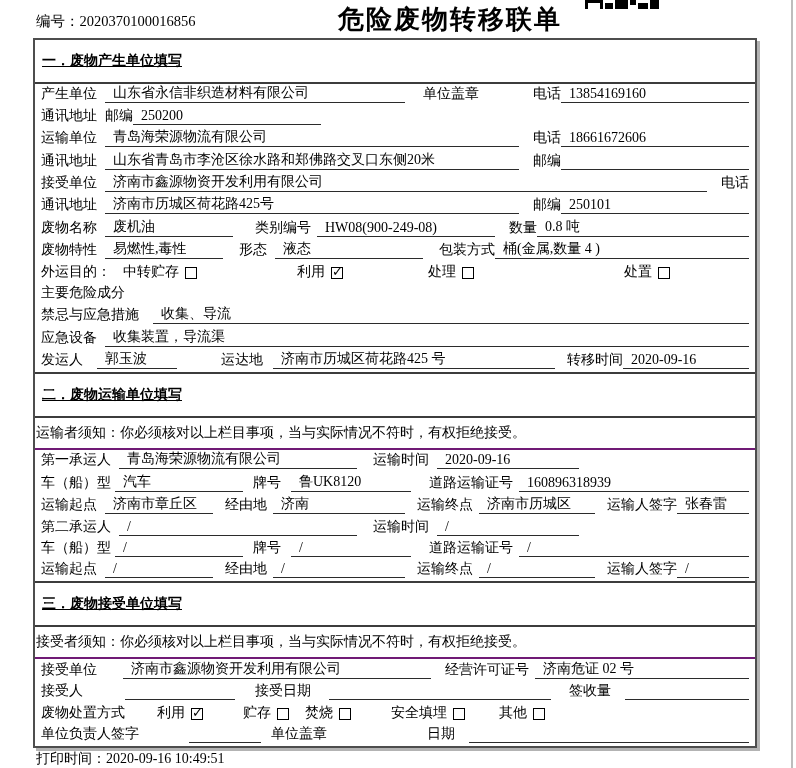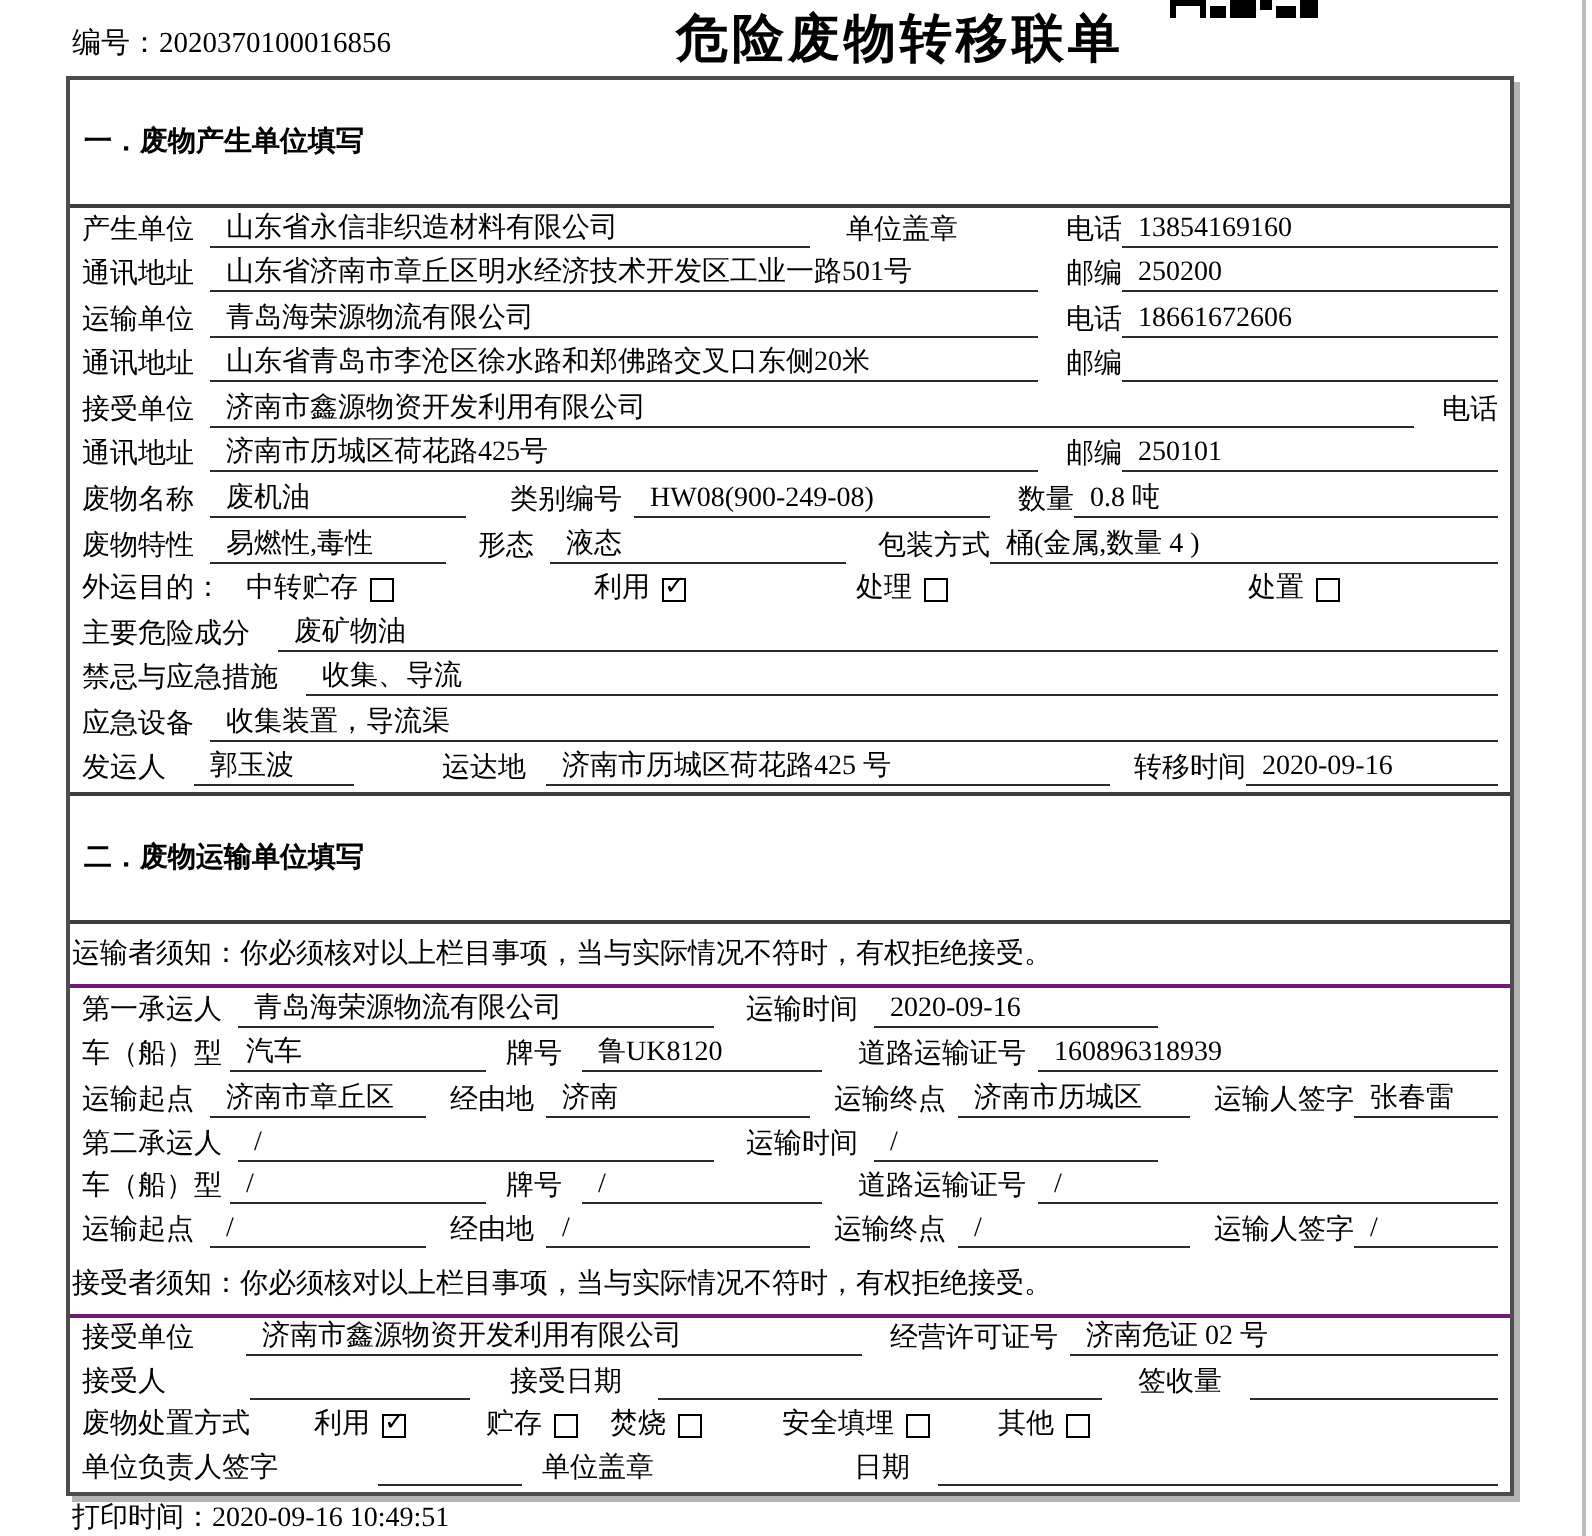--- a/index.html
+++ b/index.html
@@ -7,22 +7,22 @@
        font-family:"Liberation Serif","DejaVu Serif",serif;font-size:14px;color:#000;}
   .page-edge{position:absolute;left:791px;top:0;width:2px;height:768px;background:#bdbdbd;}
   .docno{position:absolute;left:36px;top:12px;font-size:14.5px;}
   .title{position:absolute;left:338px;top:2px;font-size:26px;font-weight:bold;letter-spacing:2px;}
   .qr{position:absolute;left:585px;top:0;width:78px;height:9px;overflow:hidden;}
   .qr div{position:absolute;background:#000;}
   .qr .sq{background:none;border:3px solid #000;left:0;top:0;width:12px;height:12px;}
   .tbl{position:absolute;left:33px;top:38px;width:724px;height:710px;box-sizing:border-box;
        border:2px solid #4d4d4d;box-shadow:3px 3px 0 #b3b3b3;background:#fff;
        display:flex;flex-direction:column;}
-  .sec{flex:0 0 26px;display:flex;align-items:center;padding:18px 7px;font-weight:bold;
-       border-bottom:2px solid #3c3c3c;border-top:2px solid #3c3c3c;}
+  .sec{flex:0 0 26px;display:flex;align-items:center;padding:8px 7px;font-weight:bold;
+       border-bottom:2px solid #3c3c3c;border-top:2px solid #3c3c3c;text-decoration:underline;}
   .sec.first{border-top:none;}
   .notice{flex:0 0 30px;display:flex;align-items:center;padding:0 1px;border-bottom:2px solid #701a75;white-space:nowrap;}
   .r{flex:1 1 auto;display:flex;align-items:flex-end;padding:0 6px 3px 6px;white-space:nowrap;}
   .lb{flex:0 0 auto;}
   .u{border-bottom:1px solid #2b2b2b;padding:0 4px 0 8px;min-width:18px;box-sizing:border-box;
      overflow:hidden;flex:0 0 auto;}
   .u.fx{flex:1 1 auto;}
   .cb{flex:0 0 auto;width:12px;height:12px;border:1px solid #000;margin:0 0 2px 6px;position:relative;box-sizing:border-box;}
   .cb.on::after{content:"✓";position:absolute;left:0px;top:-4px;font-size:13px;
      font-family:"DejaVu Sans",sans-serif;font-weight:bold;}
@@ -55,21 +55,20 @@
     <span class="lb" style="width:64px">产生单位</span>
     <span class="u" style="width:300px">山东省永信非织造材料有限公司</span>
     <span class="lb" style="margin-left:18px">单位盖章</span>
     <span style="flex:1"></span>
     <span class="lb">电话</span>
     <span class="u" style="width:188px">13854169160</span>
   </div>
 
   <div class="r">
     <span class="lb" style="width:64px">通讯地址</span>
-    <span class="u fx" style="margin-right:14px">山东省济南市章丘区明水经济技术开发区工业一路501号</span>
     <span class="lb">邮编</span>
     <span class="u" style="width:188px">250200</span>
   </div>
 
   <div class="r">
     <span class="lb" style="width:64px">运输单位</span>
     <span class="u fx" style="margin-right:14px">青岛海荣源物流有限公司</span>
     <span class="lb">电话</span>
     <span class="u" style="width:188px">18661672606</span>
   </div>
@@ -119,21 +118,20 @@
     <span class="lb" style="margin-left:100px">利用</span>
     <span class="cb on"></span>
     <span class="lb" style="margin-left:85px">处理</span>
     <span class="cb"></span>
     <span class="lb" style="margin-left:150px">处置</span>
     <span class="cb"></span>
   </div>
 
   <div class="r">
     <span class="lb" style="width:98px">主要危险成分</span>
-    <span class="u fx">废矿物油</span>
   </div>
 
   <div class="r">
     <span class="lb" style="width:112px">禁忌与应急措施</span>
     <span class="u fx">收集、导流</span>
   </div>
 
   <div class="r">
     <span class="lb" style="width:64px">应急设备</span>
     <span class="u fx">收集装置，导流渠</span>
@@ -198,20 +196,21 @@
     <span class="lb" style="width:64px">运输起点</span>
     <span class="u" style="width:108px">/</span>
     <span class="lb" style="margin-left:12px">经由地</span>
     <span class="u" style="width:132px;margin-left:6px">/</span>
     <span class="lb" style="margin-left:12px">运输终点</span>
     <span class="u" style="width:116px;margin-left:6px">/</span>
     <span class="lb" style="margin-left:12px">运输人签字</span>
     <span class="u fx">/</span>
   </div>
 
+  <div class="sec">三．废物接受单位填写</div>
   <div class="notice">接受者须知：你必须核对以上栏目事项，当与实际情况不符时，有权拒绝接受。</div>
 
   <div class="r">
     <span class="lb" style="width:82px">接受单位</span>
     <span class="u" style="width:308px">济南市鑫源物资开发利用有限公司</span>
     <span class="lb" style="margin-left:14px">经营许可证号</span>
     <span class="u fx" style="margin-left:6px">济南危证 02 号</span>
   </div>
 
   <div class="r">

